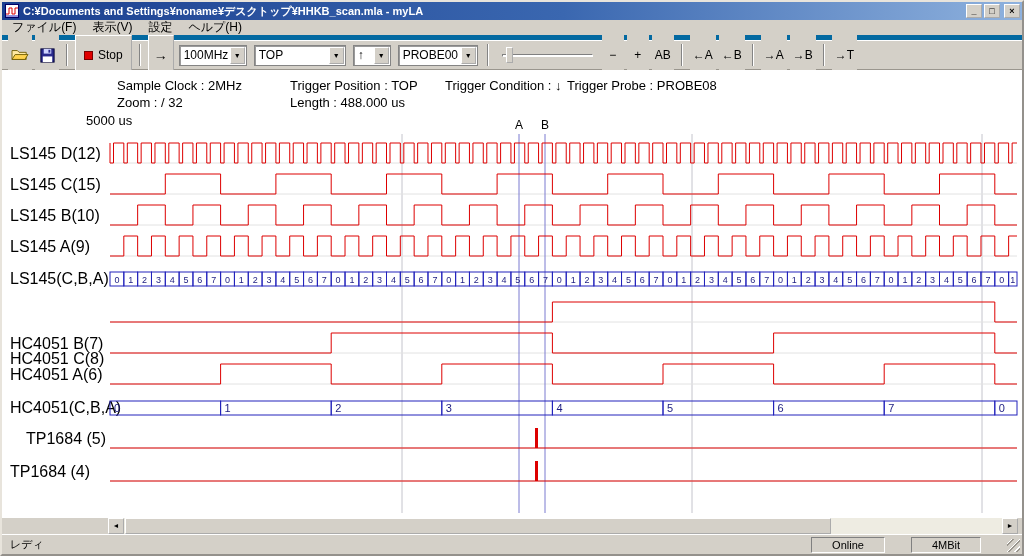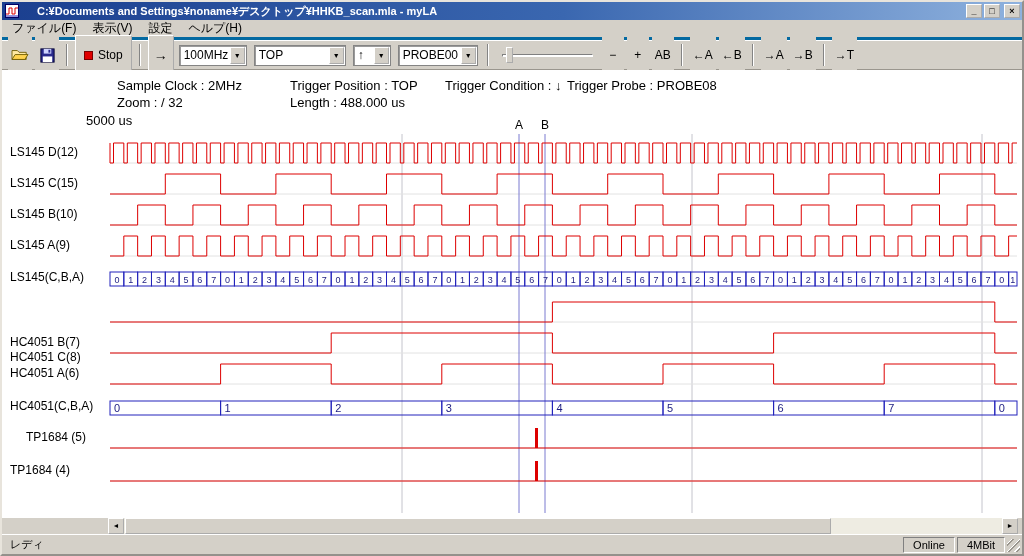--- a/index.html
+++ b/index.html
@@ -4,28 +4,28 @@
 <style>
   *{margin:0;padding:0;box-sizing:border-box;}
   html,body{width:1024px;height:556px;overflow:hidden;}
   body{font-family:"Liberation Sans","DejaVu Sans",sans-serif;background:#3a6ea5;font-size:12px;}
   .window{position:absolute;inset:0;background:#d4d0c8;border:2px outset #e8e4dc;}
   
   .titlebar{position:absolute;left:0;top:0;right:0;height:18px;
     background:linear-gradient(90deg,#1b3f8f 0%,#3a67b0 55%,#8fb2de 100%);
     display:flex;align-items:center;padding:0 2px;color:#fff;}
   .app-icon{width:16px;height:14px;display:inline-flex;align-items:center;justify-content:center;}
-  .title-text{flex:1;white-space:nowrap;overflow:hidden;padding-left:17px;font-size:11px;font-weight:bold;}
+  .title-text{flex:1;white-space:nowrap;overflow:hidden;padding-left:3px;font-size:11px;font-weight:bold;}
   .winbtns{display:flex;gap:2px;align-items:center;}
   .winbtn{width:16px;height:14px;background:#d4d0c8;border:1px outset #fff;color:#000;
     font-size:9px;line-height:12px;text-align:center;font-weight:bold;cursor:default;}
   .winbtn.close{margin-left:2px;}
   
   .menubar{position:absolute;left:0;top:18px;right:0;height:20px;display:flex;align-items:center;
-    background:#d4d0c8;padding-left:2px;border-bottom:3px solid #0369a1;}
+    background:#d4d0c8;padding-left:2px;border-bottom:5px solid #0369a1;}
   .menu-item{padding:2px 8px;font-size:12px;color:#000;}
   
   .toolbar{position:absolute;left:0;top:38px;right:0;height:30px;display:flex;align-items:center;
     background:#d4d0c8;padding-left:6px;border-top:1px solid #fff;border-bottom:1px solid #9a968e;gap:3px;}
   .tsep{width:2px;height:22px;border-left:1px solid #848484;border-right:1px solid #fff;margin:0 4px;}
   .tbtn{display:inline-flex;align-items:center;justify-content:center;height:40px;background:#d4d0c8;cursor:default;color:#000;}
   .icon-btn{width:24px;border:1px solid transparent;}
   .stop-btn{border:1px outset #fff;padding:0 8px;gap:5px;font-size:12px;}
   .stop-square{width:9px;height:9px;background:#e00000;border:1px solid #7a0000;display:inline-block;}
   .run-btn{border:1px outset #fff;width:26px;font-size:14px;font-weight:bold;}
@@ -35,36 +35,36 @@
   .combo-arrow{width:15px;height:17px;margin-right:1px;background:#d4d0c8;border:1px outset #fff;
     font-size:7px;display:inline-flex;align-items:center;justify-content:center;color:#000;}
   .slider{position:relative;width:95px;height:24px;margin:0 4px;}
   .slider-track{position:absolute;left:2px;right:2px;top:11px;height:3px;background:#fff;
     border:1px solid;border-color:#808080 #fff #fff #808080;}
   .slider-thumb{position:absolute;left:6px;top:4px;width:7px;height:16px;background:#d4d0c8;border:1px outset #fff;}
   .fbtn{min-width:22px;padding:0 3px;font-size:12px;}
   
   .client{position:absolute;left:0;right:0;top:68px;bottom:36px;background:#fff;}
   .info{position:absolute;font-size:13px;color:#000;white-space:nowrap;z-index:3;}
-  .ch-label{position:absolute;left:8px;width:98px;font-size:12px;color:#000;white-space:nowrap;z-index:3;}
+  .ch-label{position:absolute;left:8px;width:98px;font-size:16px;color:#000;white-space:nowrap;z-index:3;}
   .wave-svg{position:absolute;left:0;top:0;pointer-events:none;z-index:4;}
   .bus-digit{fill:#1c1c80;}
   .marker-label{fill:#000;font-size:12px;}
   
   .hscroll{position:absolute;left:106px;right:4px;bottom:20px;height:16px;background:#eeece2;}
   .sb-btn{position:absolute;top:0;width:16px;height:16px;background:#d4d0c8;border:1px outset #fff;
     font-size:7px;line-height:14px;text-align:center;color:#000;}
   .sb-left{left:0;}
   .sb-right{right:0;}
   .sb-thumb{position:absolute;left:17px;top:0;width:706px;height:16px;background:#d4d0c8;border:1px outset #fff;}
   
   .statusbar{position:absolute;left:0;right:0;bottom:0;height:20px;background:#d4d0c8;border-top:1px solid #fff;
-    display:flex;align-items:center;font-size:11px;color:#000;padding:2px;}
+    display:flex;align-items:center;font-size:11px;color:#000;padding:2px;gap:24px;}
   .status-left{flex:1;padding-left:6px;}
-  .status-cell{border:1px solid;border-color:#808080 #fff #fff #808080;padding:1px 9px;margin-left:2px;min-width:44px;text-align:center;}
+  .status-cell{border:1px solid;border-color:#808080 #fff #fff #808080;padding:1px 20px;margin-left:2px;min-width:44px;text-align:center;}
   .grip{width:13px;height:13px;margin-left:2px;align-self:flex-end;
     background:repeating-linear-gradient(135deg,transparent 0 3px,#fff 3px 4px,#9a968e 4px 5.5px);}
 </style>
 </head>
 <body>
 
 <div class="window">
 
   <div class="titlebar">
     <span class="app-icon">

